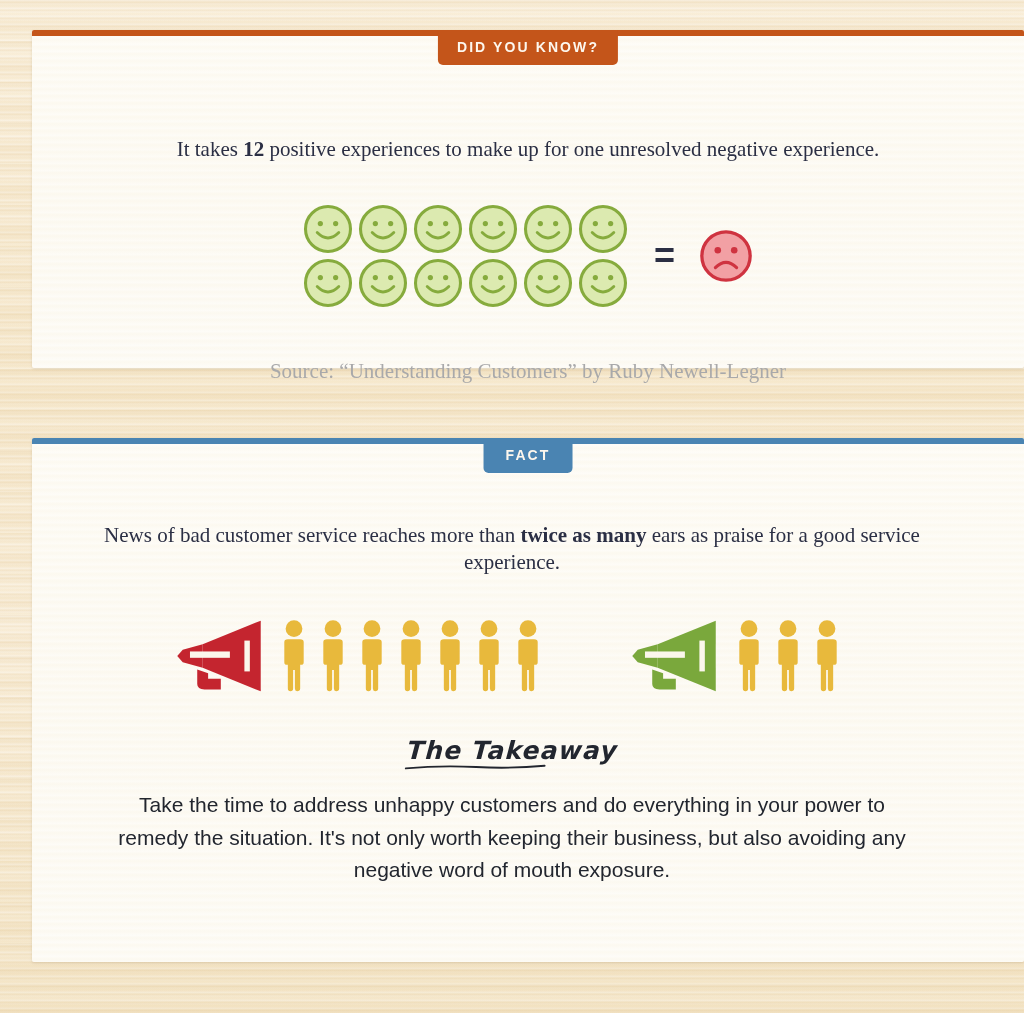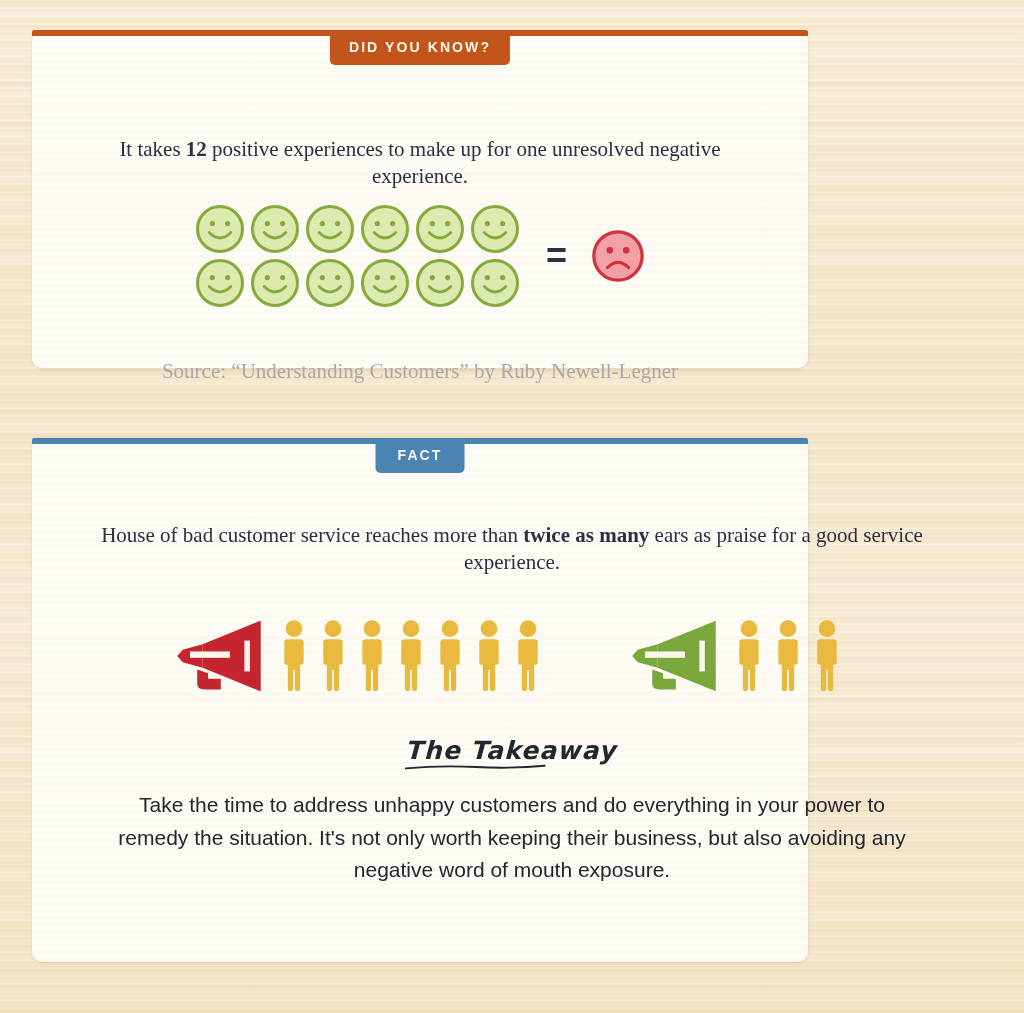--- a/index.html
+++ b/index.html
@@ -29,28 +29,28 @@
     position:relative;
     overflow:hidden;
   }
 
   .page { position:relative; width:1024px; height:1013px; }
 
   
   .card {
     position:absolute;
     left:32px;
-    width:776px;
+    width:992px;
     background:
       repeating-linear-gradient(180deg,
         rgba(255,255,255,0.55) 0px,
         rgba(252,249,240,0.55) 3px,
         rgba(255,255,255,0.45) 7px),
       linear-gradient(180deg,#fdfaf1 0%, #fbf7ec 50%, #fcf9f1 100%);
-    border-radius:10px;
+    border-radius:2px;
     box-shadow:0 1px 3px rgba(120,95,55,0.18);
   }
   .card .top-rule {
     position:absolute;
     top:0; left:0; right:0;
     height:6px;
     border-radius:2px 2px 0 0;
   }
   .card-know { top:30px; height:338px; }
   .card-know .top-rule { background:#c4551a; }
@@ -297,21 +297,21 @@
     <div class="source src-know">Source: “Understanding Customers” by Ruby Newell-Legner</div>
   </div>
 
   <div class="card card-fact">
     <div class="top-rule"></div>
 
     <div class="badge badge-fact">FACT</div>
   </div>
 
   <div class="headline hl-fact">
-    <span>House of bad customer service reaches more than </span><b>twice as many</b><span> ears as praise for a good service experience.</span>
+    <span>News of bad customer service reaches more than </span><b>twice as many</b><span> ears as praise for a good service experience.</span>
   </div>
 
   <div class="pictos">
 
     <div class="picto-group">
       <svg class="megaphone" viewBox="0 0 100 86">
         <path d="M96 4 L96 82 L32 56 L32 30 Z" fill="#c4252f"></path>
         <path d="M32 30 L32 56 L10 50 L4 43 L10 36 Z" fill="#c4252f"></path>
         <rect x="78" y="26" width="6" height="34" fill="#fbf7ec"></rect>
         <rect x="18" y="38" width="44" height="7" fill="#fbf7ec"></rect>

